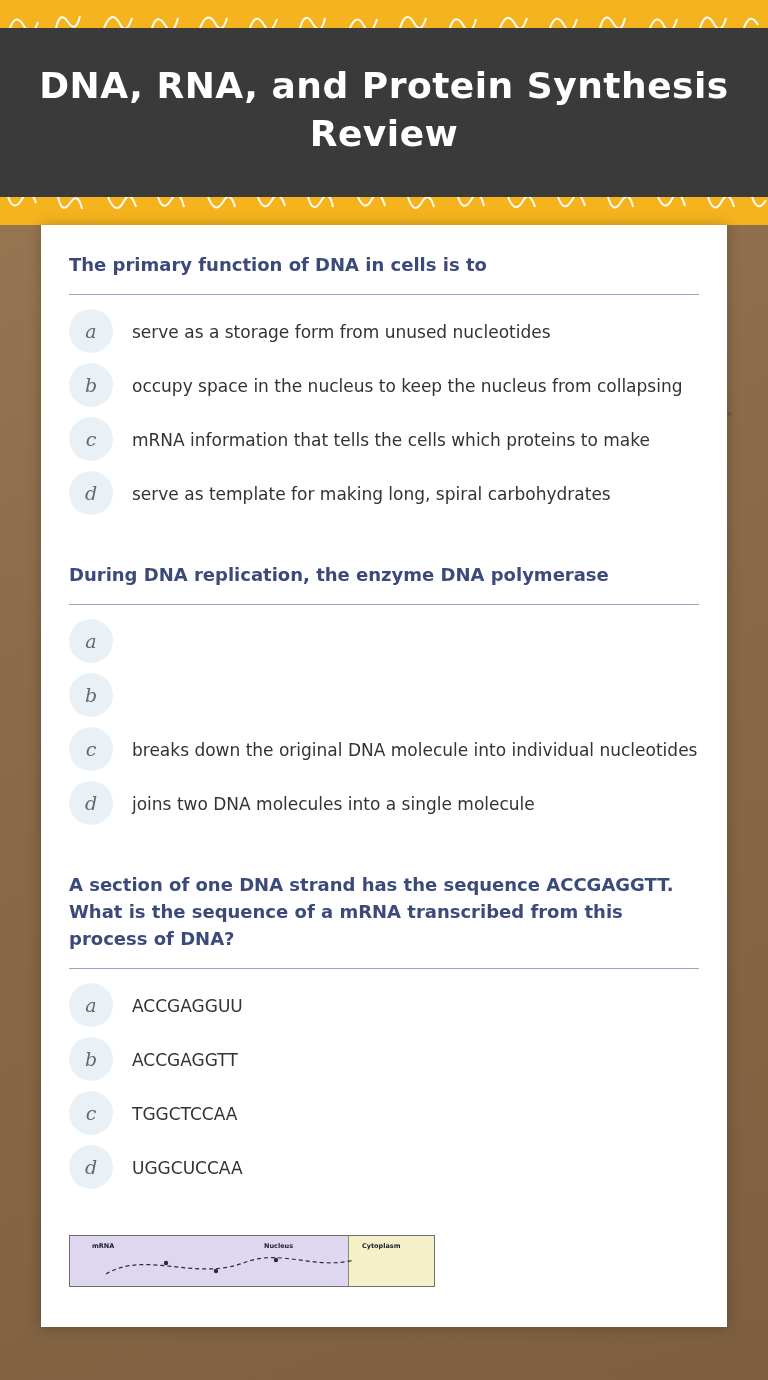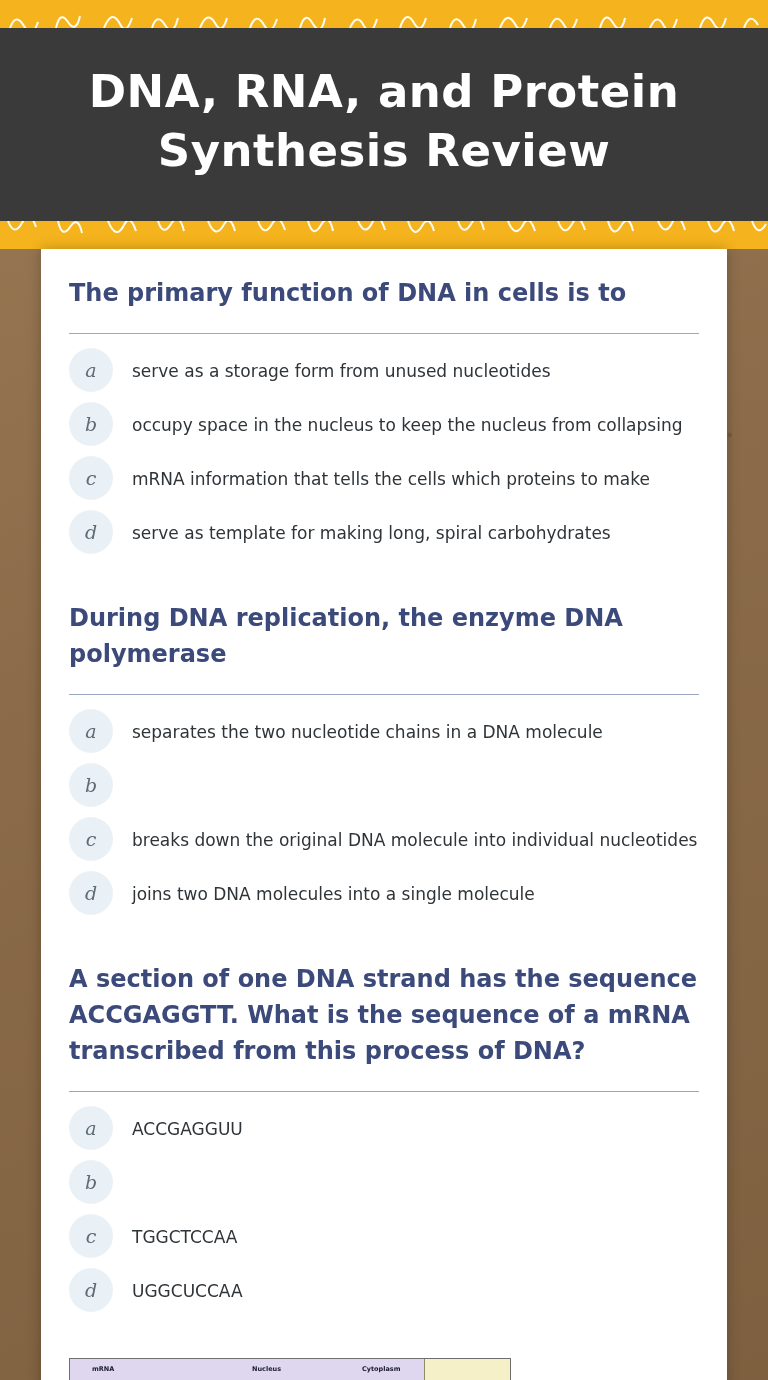--- a/index.html
+++ b/index.html
@@ -52,21 +52,21 @@
   .title-banner {
     background: #3a3a3a;
     padding: 34px 28px 40px 28px;
     text-align: center;
   }
   .title-banner h1 {
     margin: 0;
     color: #ffffff;
     font-family: "DejaVu Sans", sans-serif;
     font-weight: bold;
-    font-size: 45px;
+    font-size: 36px;
     line-height: 1.32;
     letter-spacing: 0.5px;
   }
 
   
   .doodle-band.lower { height: 28px; }
 
   
   .sheet {
     position: relative;
@@ -78,23 +78,23 @@
     box-shadow: 0 0 12px rgba(0,0,0,0.25);
   }
 
   .question-block { margin-bottom: 46px; }
   .question-block:last-child { margin-bottom: 0; }
 
   .q-text {
     color: #3b4a7a;
     font-family: "DejaVu Sans", sans-serif;
     font-weight: bold;
-    font-size: 24px;
+    font-size: 18px;
     line-height: 1.5;
-    padding-bottom: 22px;
+    padding-bottom: 16px;
     border-bottom: 1.5px solid #9aa8c4;
     margin: 0 0 8px 0;
   }
 
   .choices { margin-top: 14px; }
 
   .choice {
     display: flex;
     align-items: flex-start;
     margin-bottom: 10px;
@@ -121,36 +121,36 @@
     color: #2f3438;
     font-family: "DejaVu Sans", sans-serif;
     font-size: 17px;
     line-height: 1.56;
     padding-top: 10px;
   }
 
   
   .diagram-frame {
     margin-top: 16px;
-    width: 442px;
+    width: 366px;
     border: 1px solid #6f6f6f;
     background: #ded7ef;
     height: 52px;
     overflow: hidden;
     position: relative;
   }
   .diagram-frame .dg-label {
     position: absolute;
     font-family: "DejaVu Sans", sans-serif;
     font-size: 6.5px;
     font-weight: bold;
     color: #1a1a2e;
   }
   .dg-mrna { left: 22px; top: 6px; }
-  .dg-nucleus { left: 176px; top: 6px; padding-left: 6px; }
+  .dg-nucleus { left: 188px; top: 6px; padding-left: 6px; }
   .dg-cyto { left: 292px; top: 6px; }
   .diagram-frame .dg-cytoarea {
     position: absolute;
     right: 0; top: 0; bottom: 0;
     width: 86px;
     background: #f6f0c9;
     border-left: 1px solid #8d8d6a;
   }
   .dg-curve {
     position: absolute;
@@ -241,21 +241,20 @@
           <span class="choice-label">serve as template for making long, spiral carbohydrates</span>
         </div>
       </div>
     </div>
 
     <div class="question-block">
       <p class="q-text">During DNA replication, the enzyme DNA polymerase</p>
       <div class="choices">
         <div class="choice">
           <span class="choice-bullet">a</span>
-          <span class="choice-label">separates the two nucleotide chains in a DNA molecule</span>
         </div>
         <div class="choice">
           <span class="choice-bullet">b</span>
         </div>
         <div class="choice">
           <span class="choice-bullet">c</span>
           <span class="choice-label">breaks down the original DNA molecule into individual nucleotides</span>
         </div>
         <div class="choice">
           <span class="choice-bullet">d</span>
@@ -266,20 +265,21 @@
 
     <div class="question-block">
       <p class="q-text">A section of one DNA strand has the sequence ACCGAGGTT. What is the sequence of a mRNA transcribed from this process of DNA?</p>
       <div class="choices">
         <div class="choice">
           <span class="choice-bullet">a</span>
           <span class="choice-label">ACCGAGGUU</span>
         </div>
         <div class="choice">
           <span class="choice-bullet">b</span>
+          <span class="choice-label">ACCGAGGTT</span>
         </div>
         <div class="choice">
           <span class="choice-bullet">c</span>
           <span class="choice-label">TGGCTCCAA</span>
         </div>
         <div class="choice">
           <span class="choice-bullet">d</span>
           <span class="choice-label">UGGCUCCAA</span>
         </div>
       </div>

